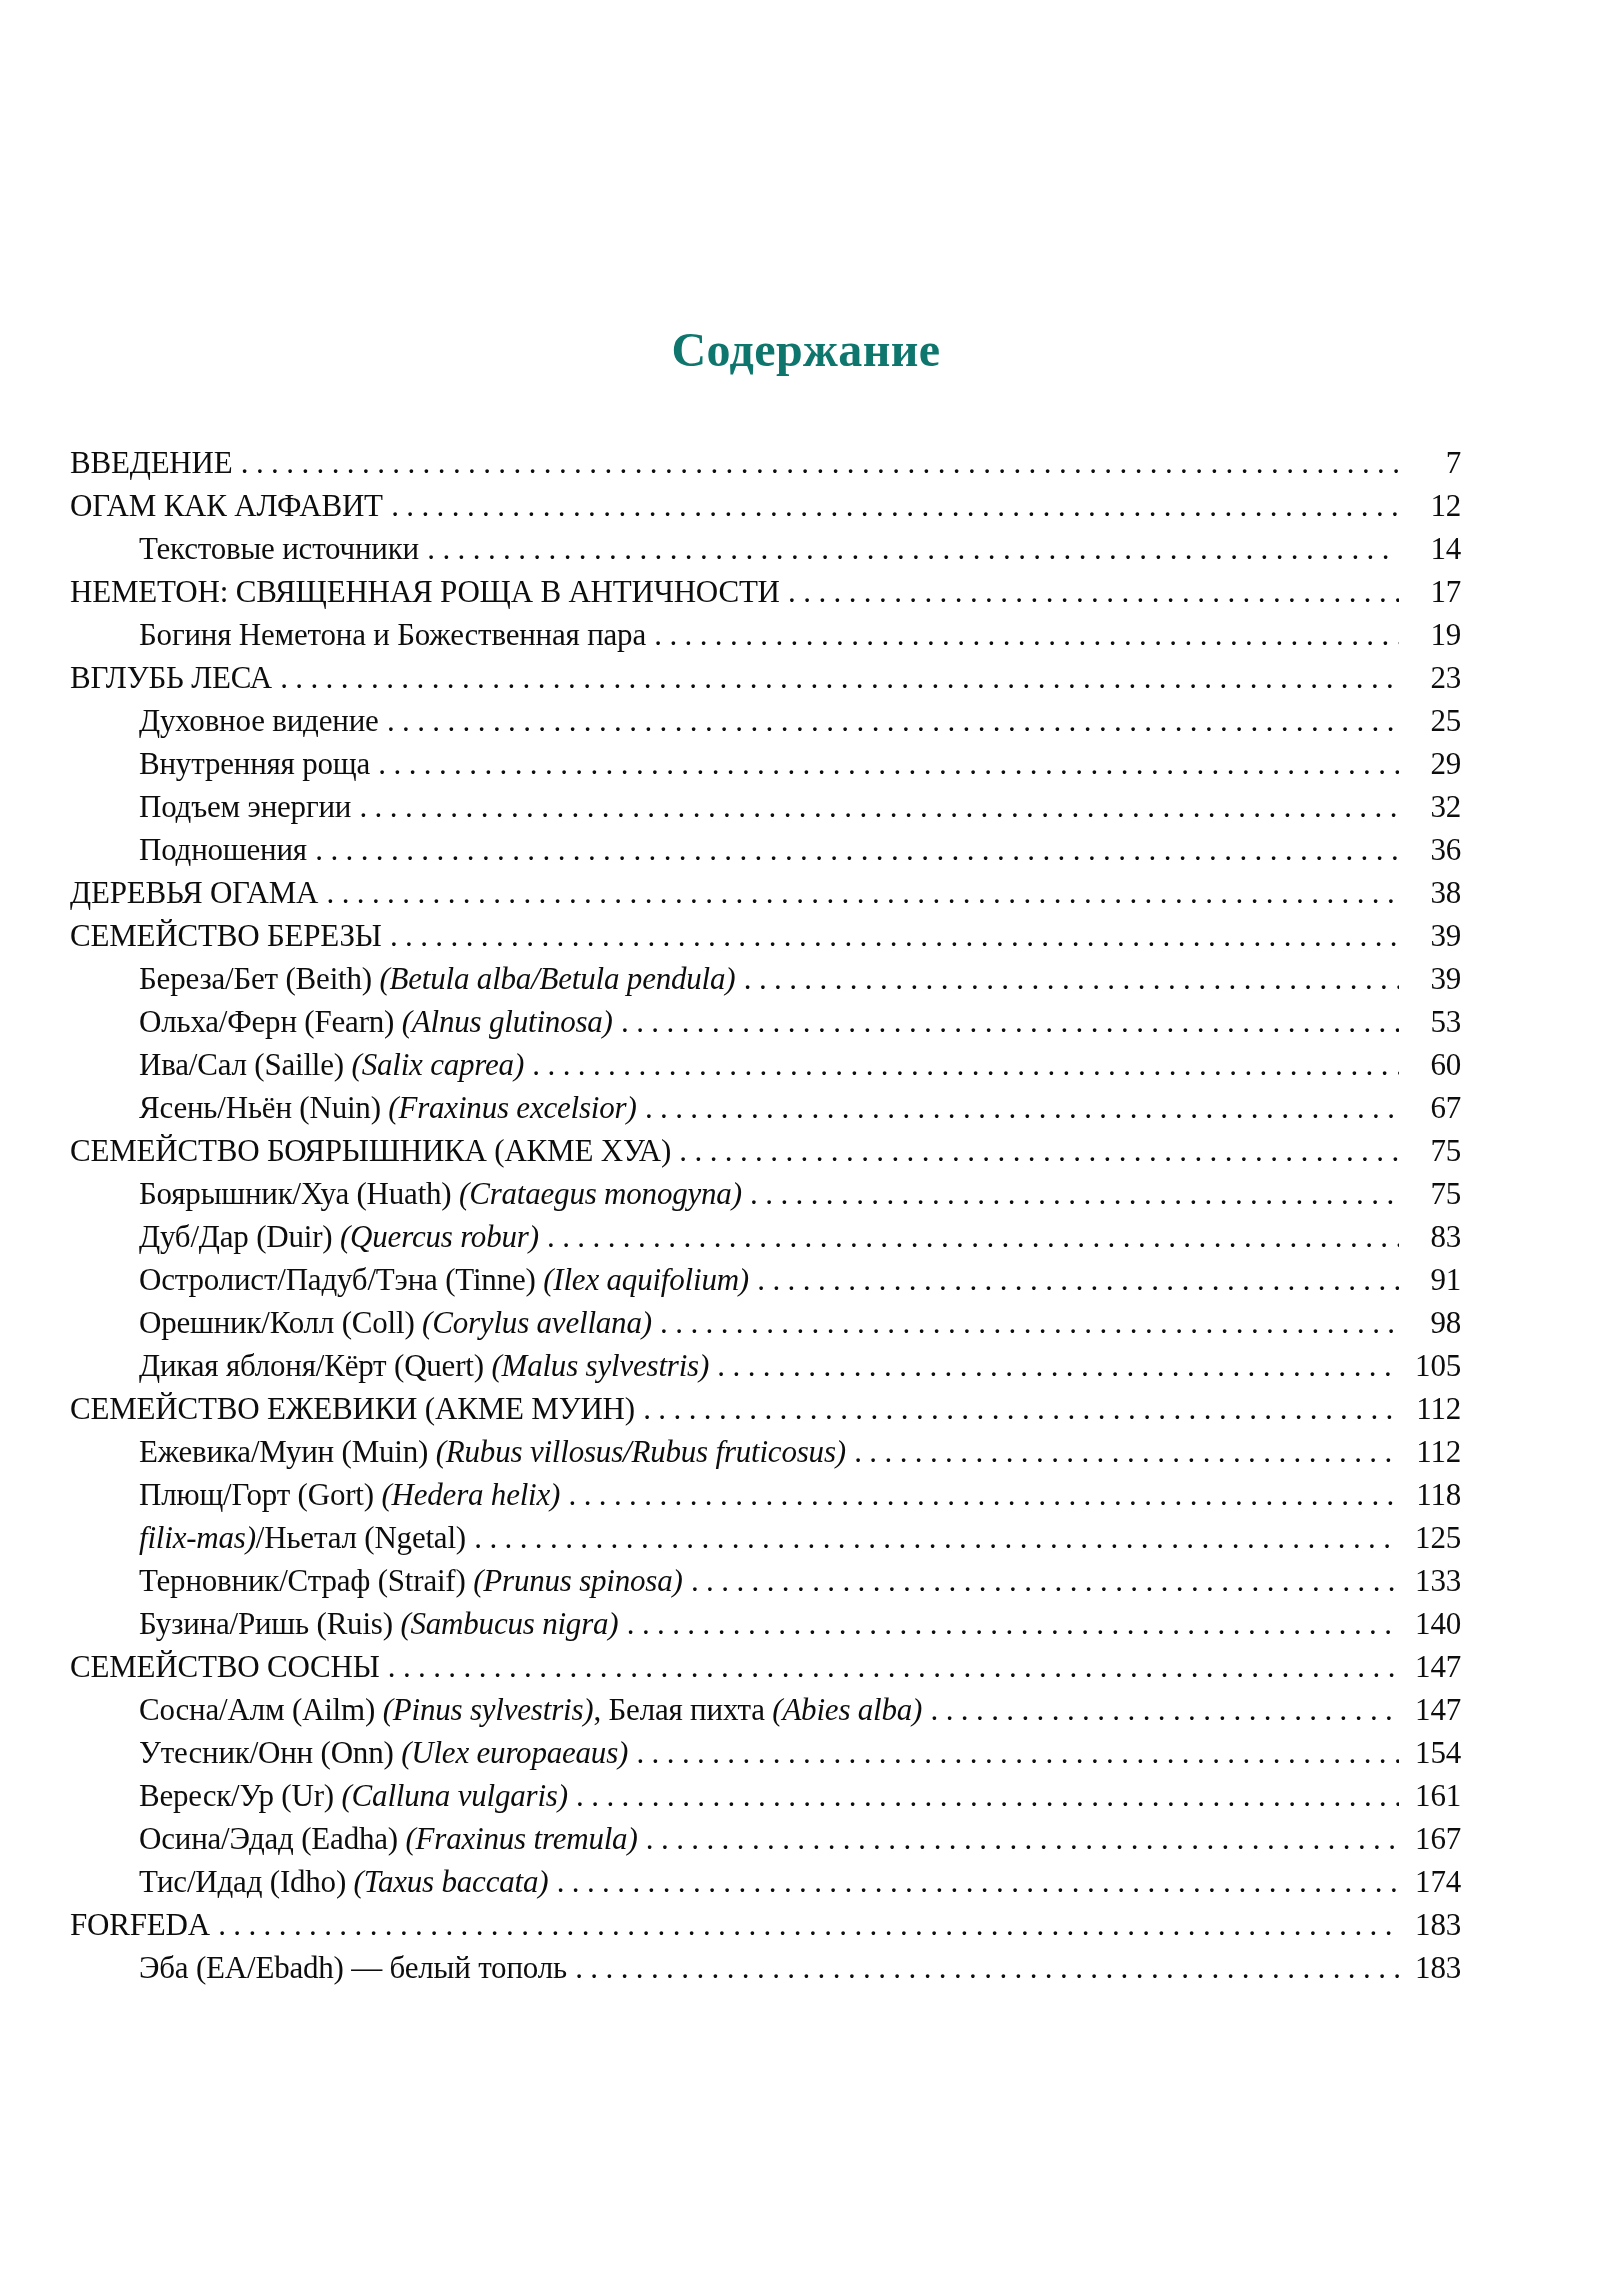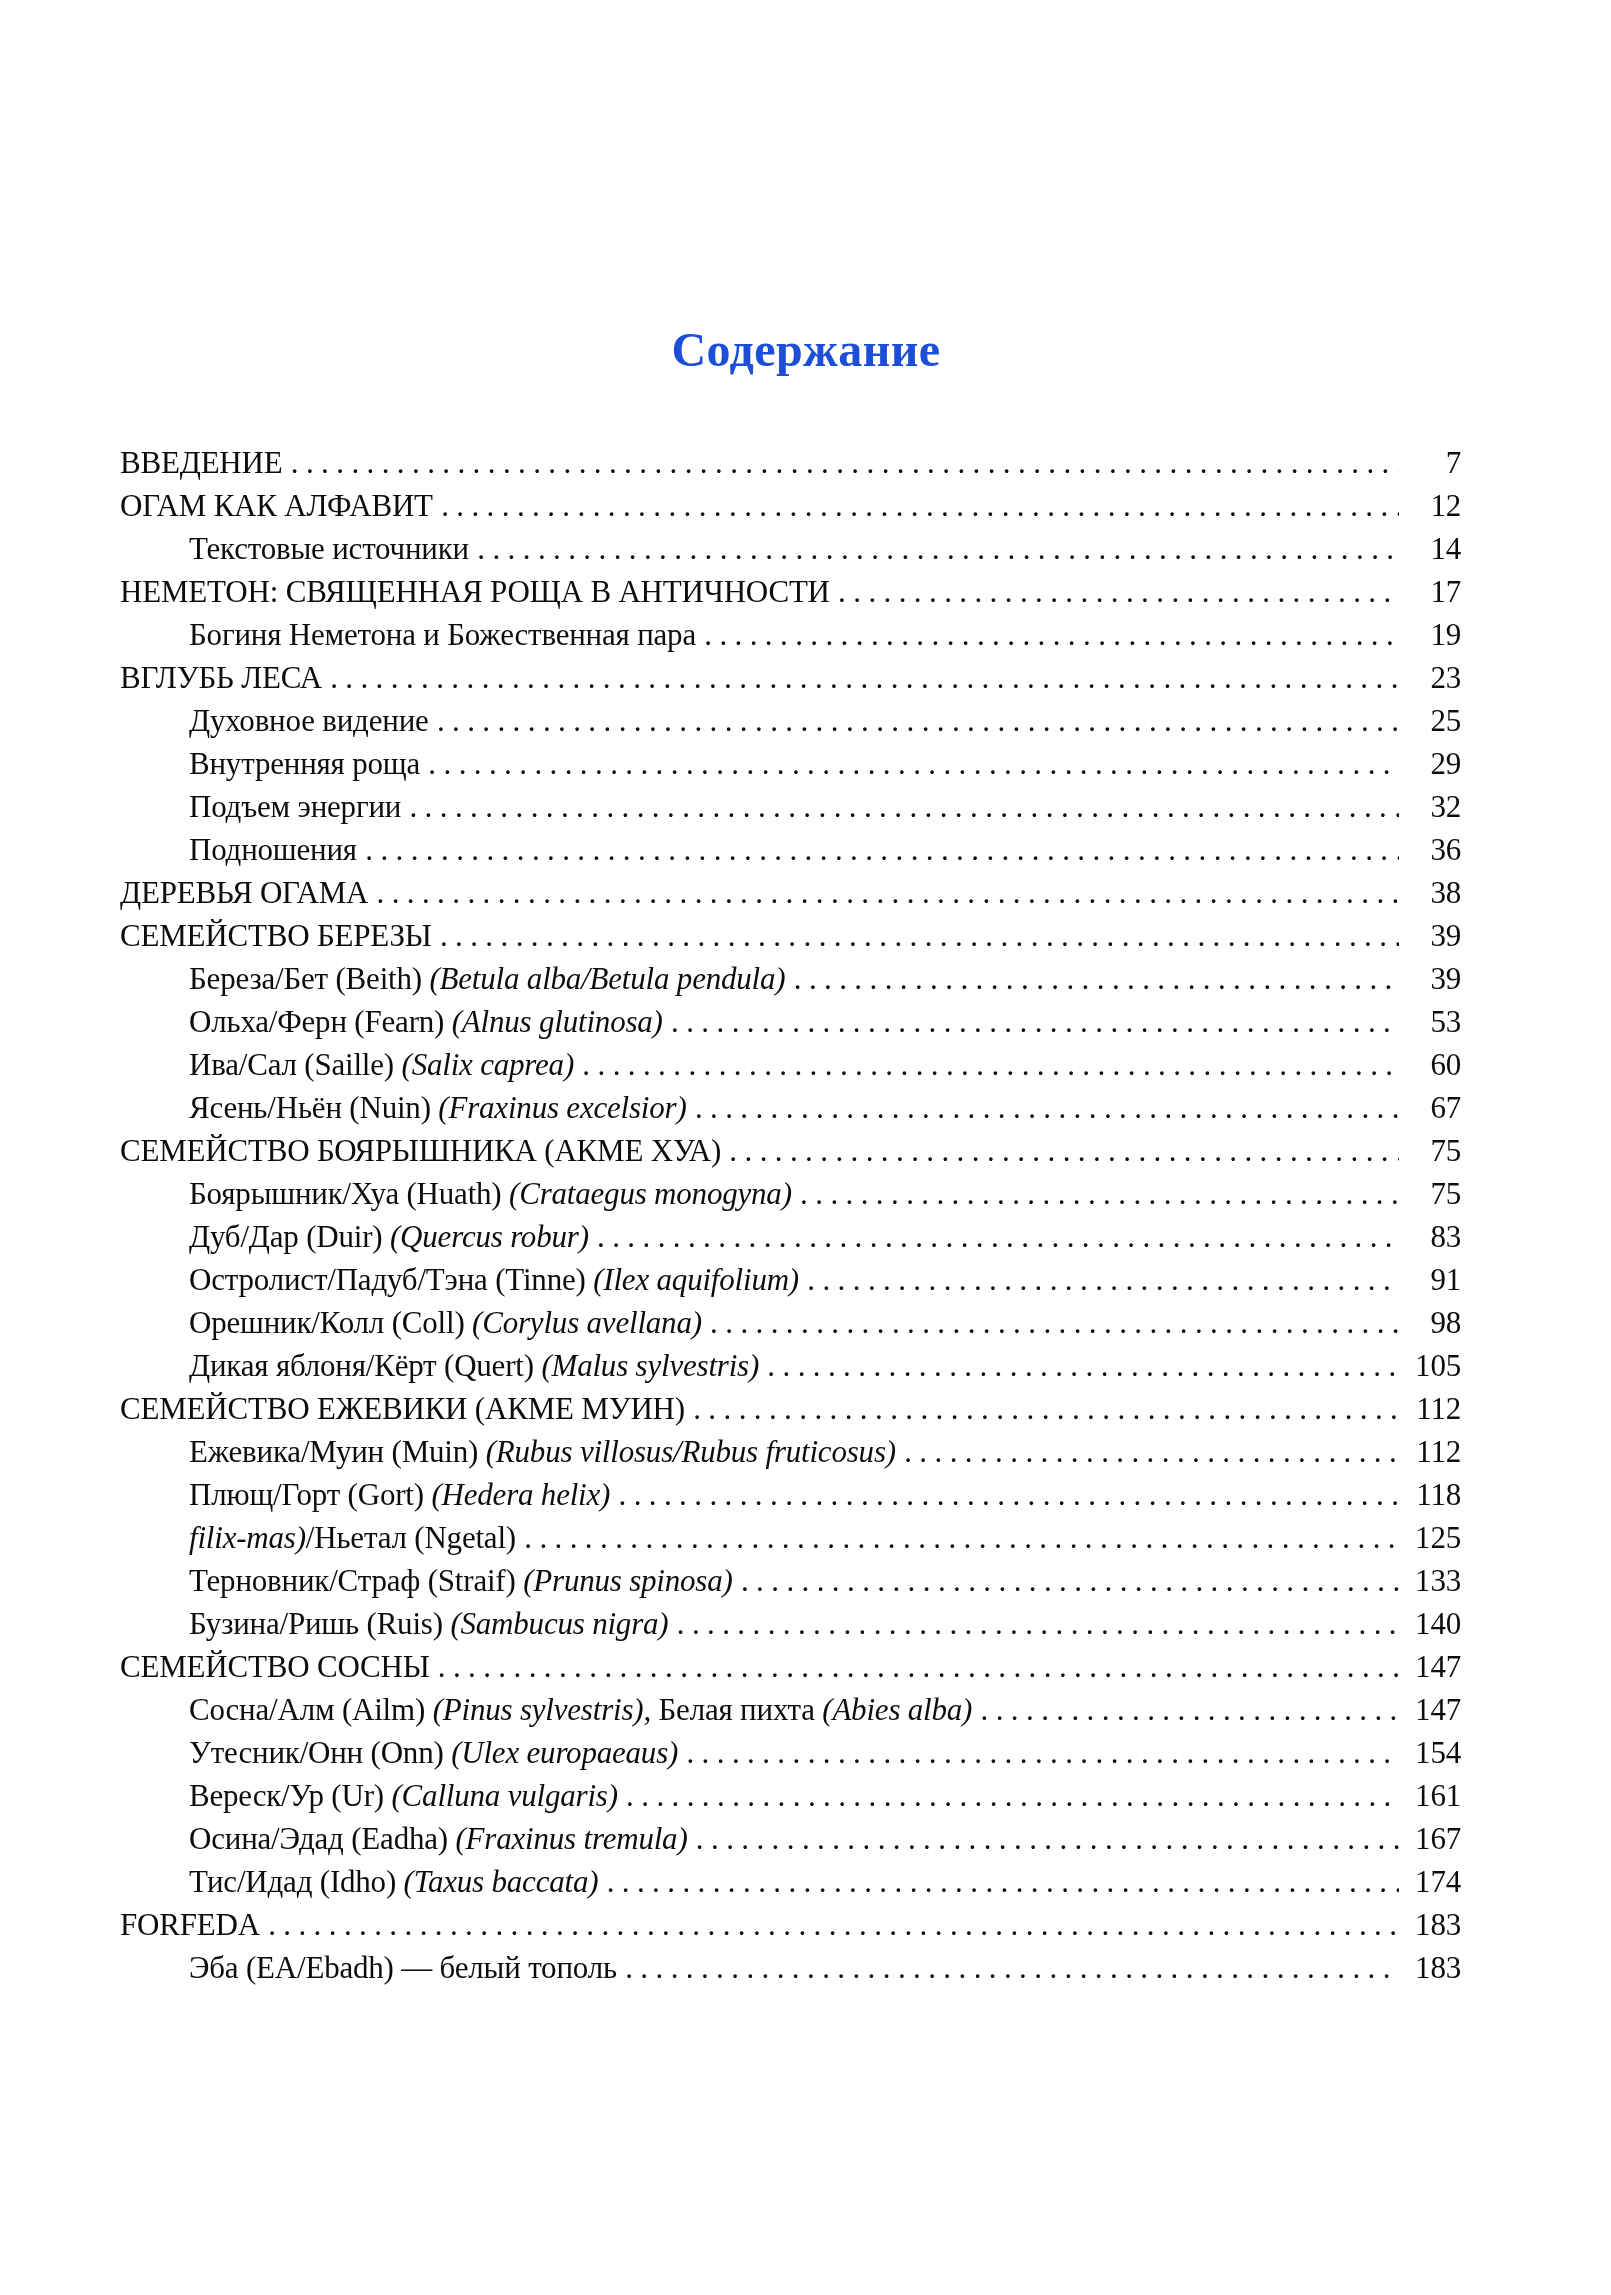--- a/index.html
+++ b/index.html
@@ -13,25 +13,25 @@
     font-family: "Liberation Serif", "DejaVu Serif", serif;
     overflow: hidden;
   }
   .title {
     margin: 0;
     padding-top: 322px;
     text-align: center;
     font-size: 48px;
     font-weight: bold;
     letter-spacing: 0.4px;
-    color: #1d4ed8;
+    color: #0f766e;
   }
   .toc {
     margin-top: 68px;
-    padding-left: 120px;
+    padding-left: 70px;
     padding-right: 151px;
     font-size: 31px;
     letter-spacing: -0.2px;
   }
   .toc-row {
     display: flex;
     align-items: baseline;
     height: 43px;
     white-space: nowrap;
   }

